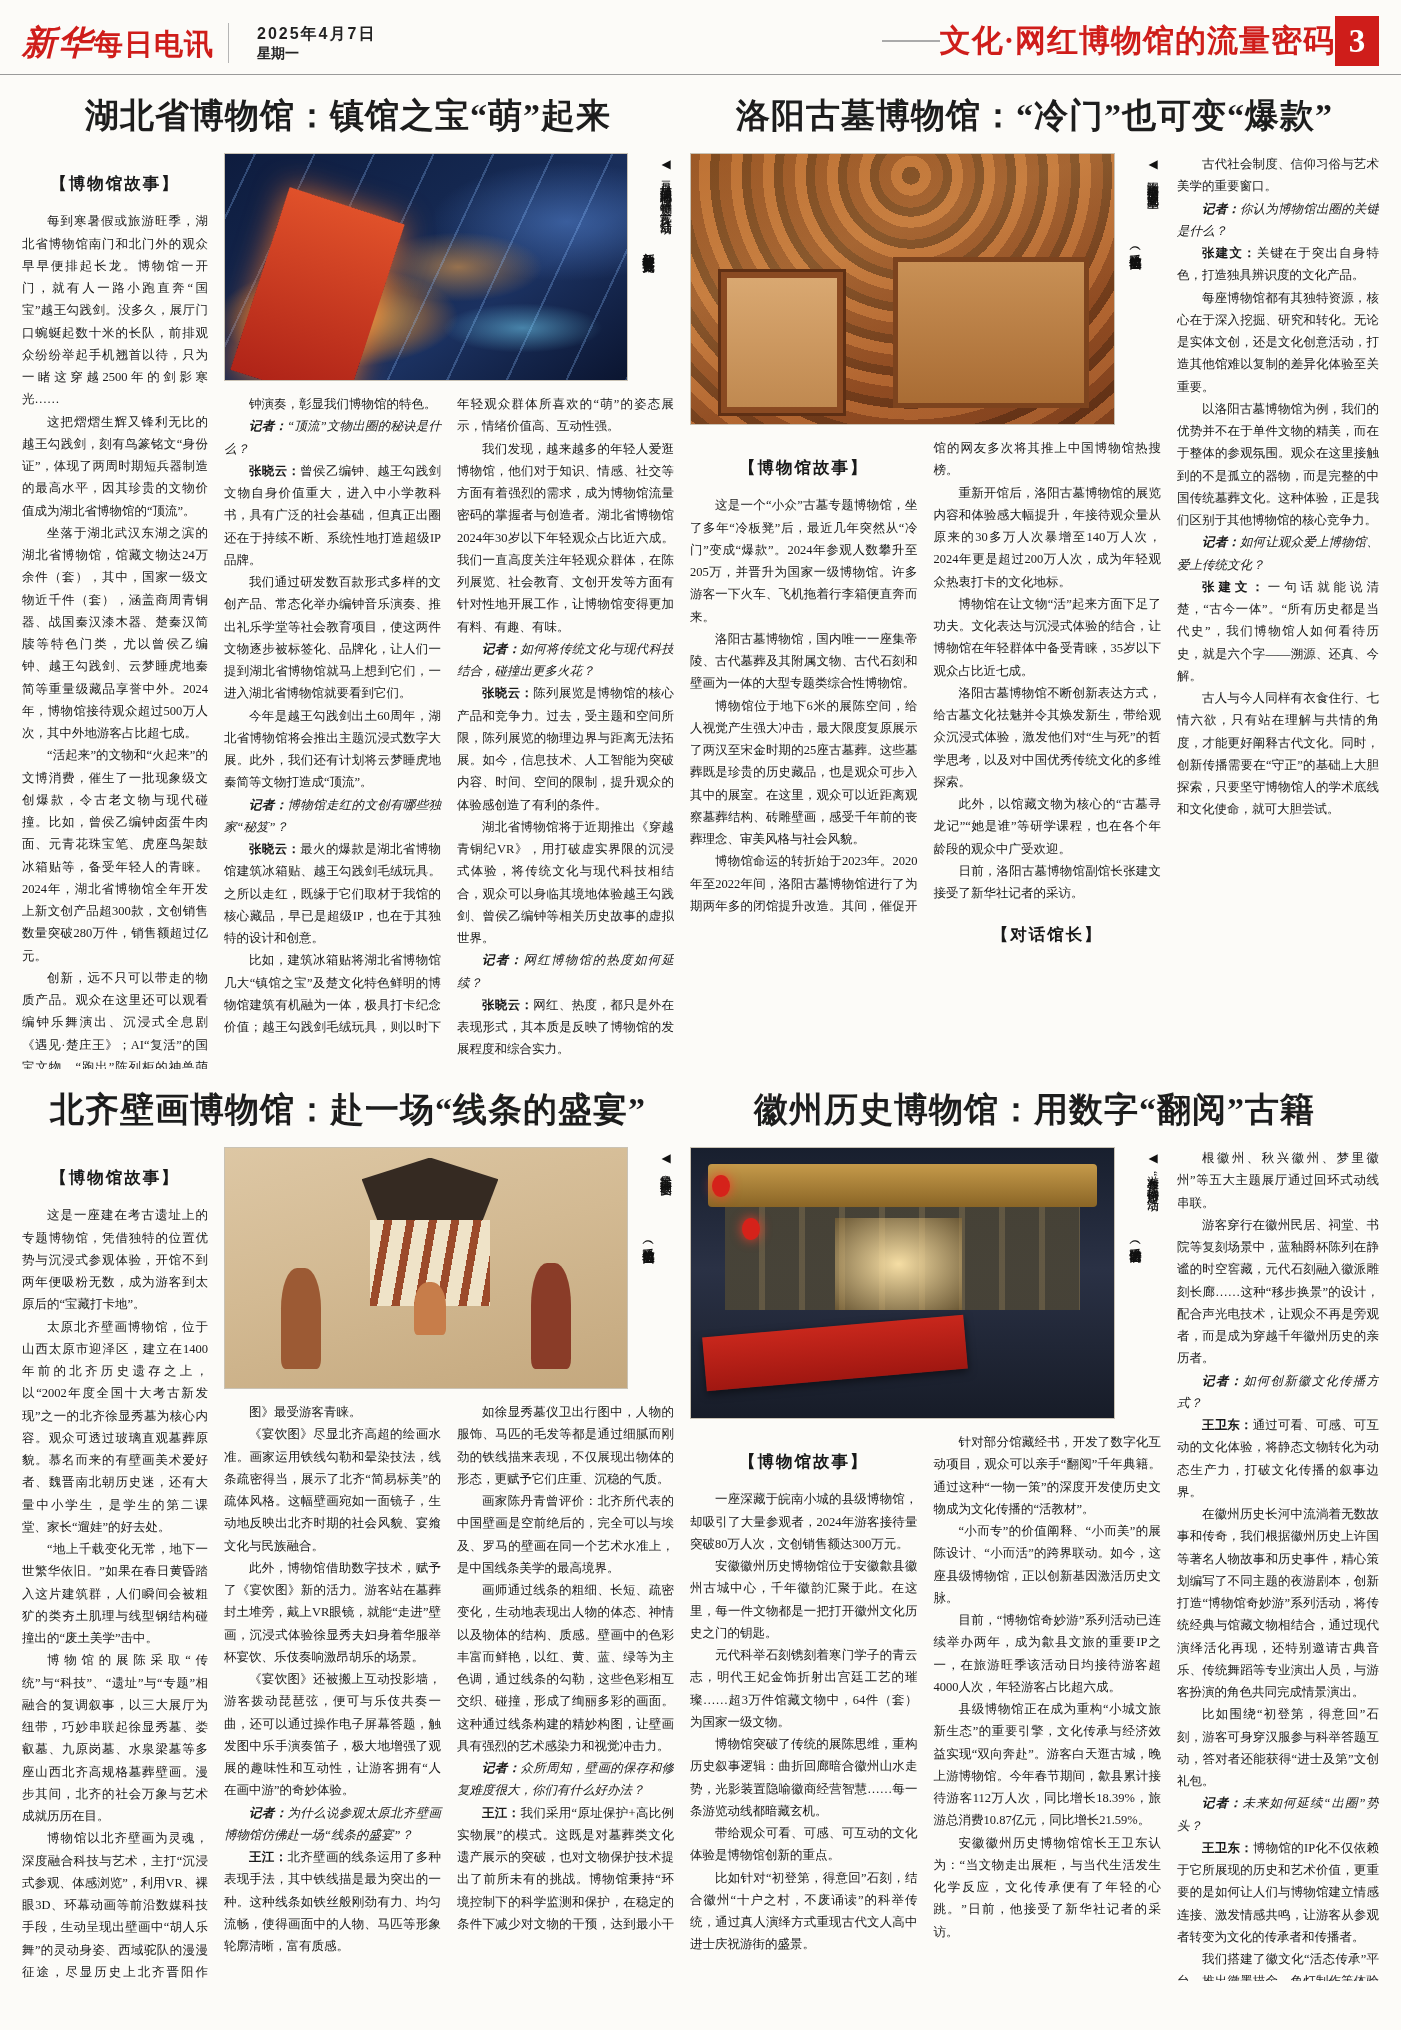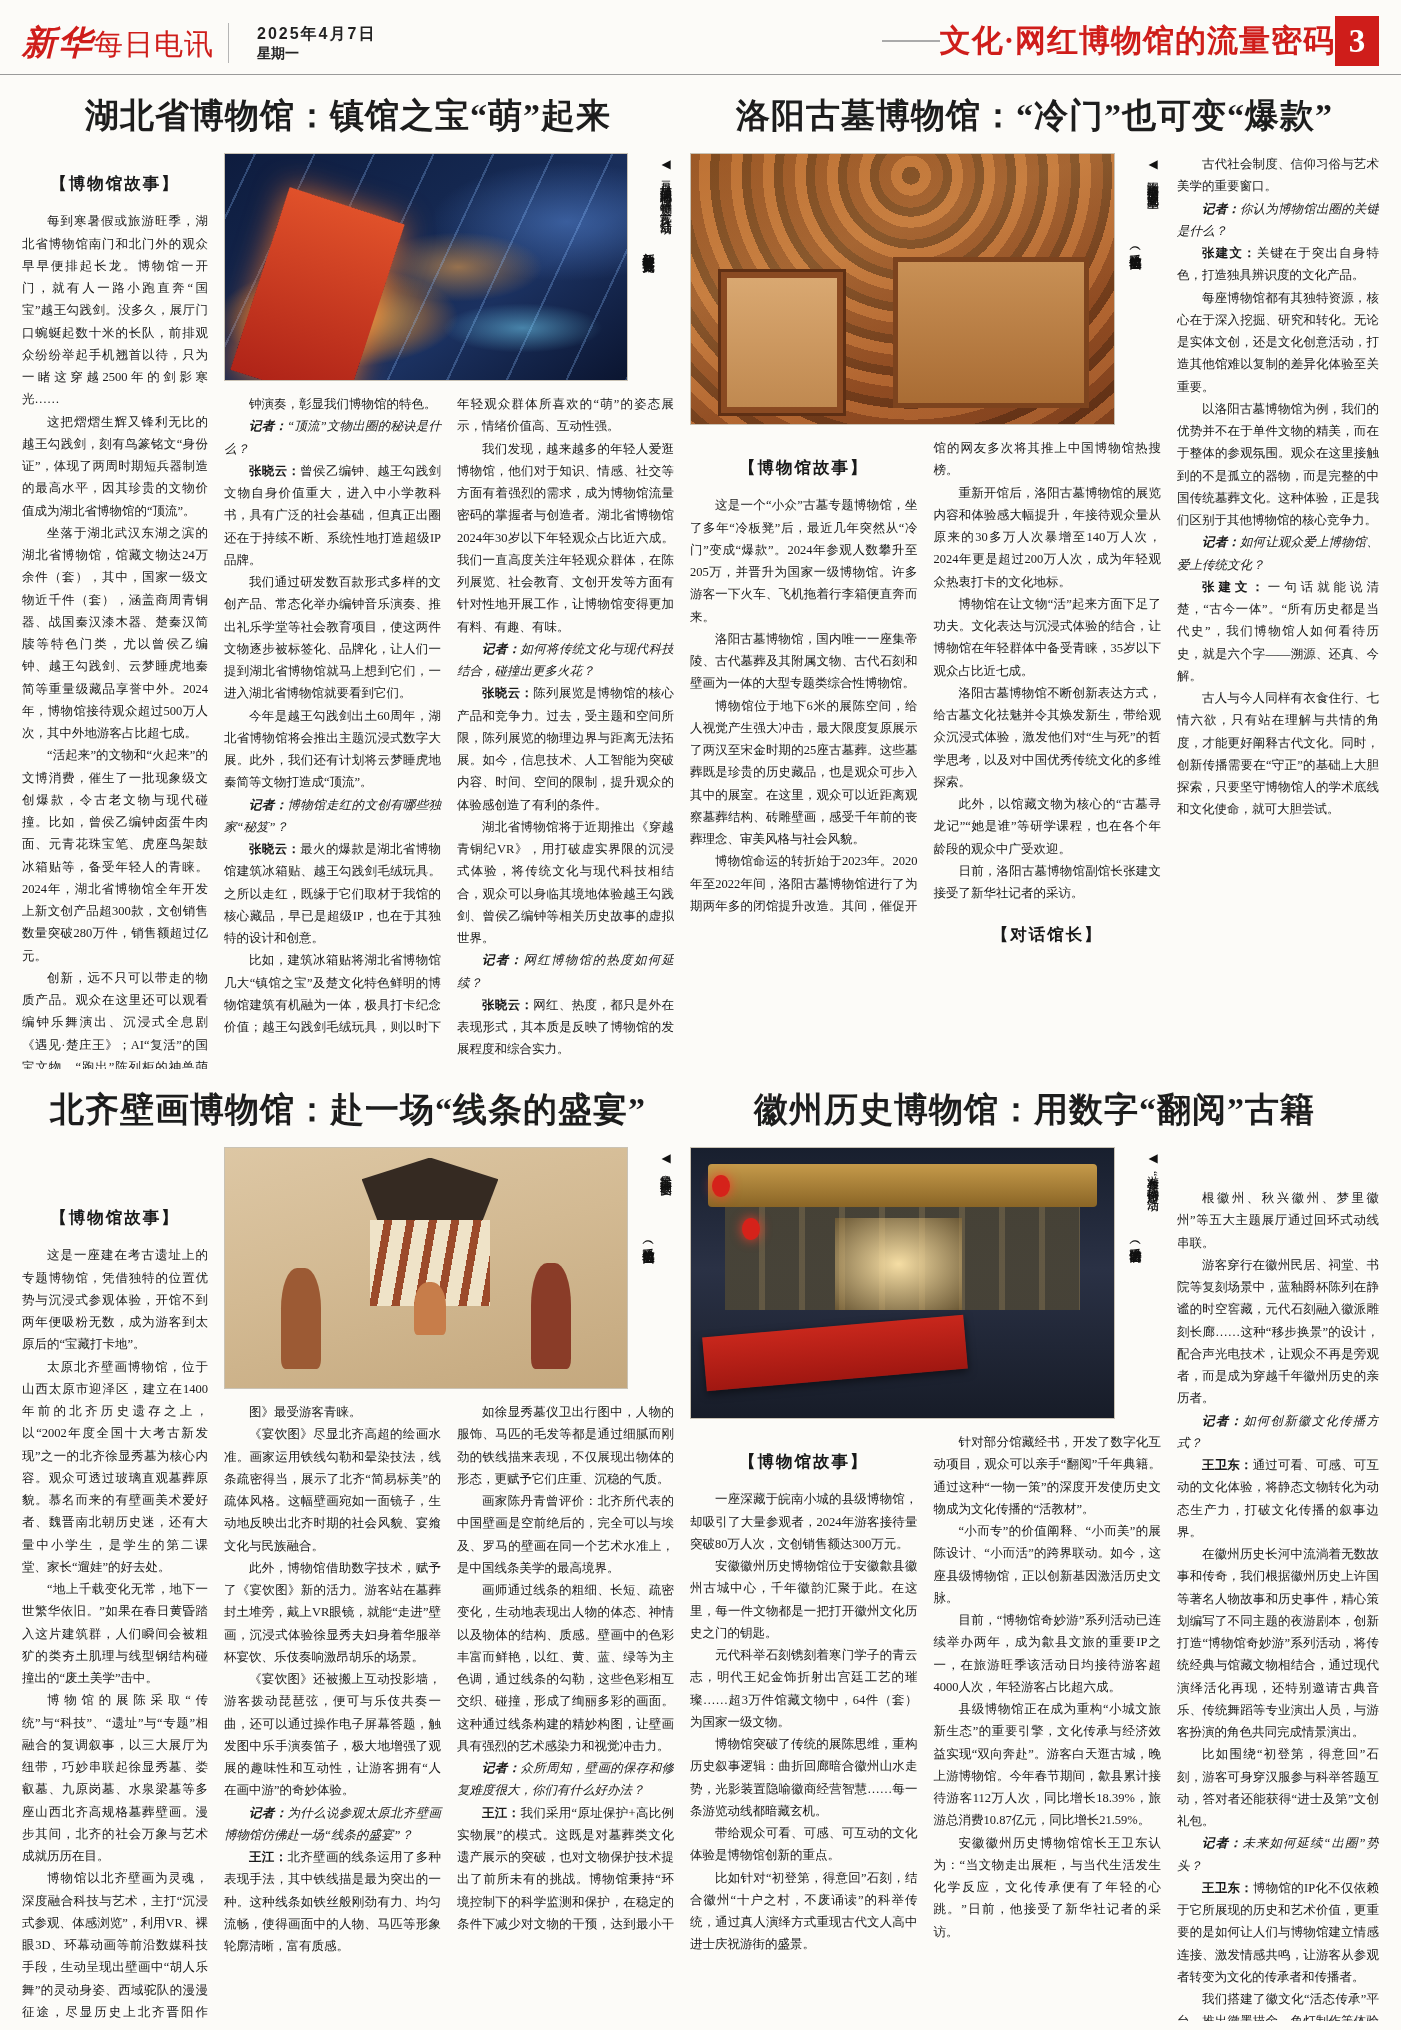--- a/index.html
+++ b/index.html
@@ -4,21 +4,21 @@
 <style>
   html,body{margin:0;padding:0;}
   body{width:1401px;background:#f6f5f2;font-family:"Liberation Serif","DejaVu Serif",serif;color:#1b1b1b;}
   .page{position:relative;width:1401px;height:2030px;background:#fcfbf8;overflow:hidden;}
 
   
   .header{display:flex;align-items:flex-end;justify-content:space-between;padding:10px 22px 8px 22px;height:56px;border-bottom:1px solid #9a9a9a;}
   .mast{display:flex;align-items:center;gap:14px;}
   .logo{color:#cf1d1a;white-space:nowrap;}
   .logo .script{font-style:italic;font-weight:900;font-size:34px;letter-spacing:2px;}
-  .logo .rest{font-weight:400;font-size:29px;letter-spacing:1px;}
+  .logo .rest{font-weight:700;font-size:29px;letter-spacing:1px;}
   .date-sep{width:1px;height:40px;background:#b5b5b5;}
   .dateblock{font-family:"Liberation Sans",sans-serif;color:#222;line-height:1.35;margin-left:14px;}
   .dateblock .d1{font-size:16px;font-weight:bold;letter-spacing:2px;}
   .dateblock .d2{font-size:14px;font-weight:bold;}
   .section-wrap{display:flex;align-items:center;}
   .section-line{width:58px;height:2px;background:#aaa;}
   .section-title{color:#cf1d1a;font-weight:900;font-size:31px;letter-spacing:1px;white-space:nowrap;}
   .page-badge{width:44px;height:50px;background:#cf1d1a;color:#fff;font-weight:900;font-size:33px;display:flex;align-items:center;justify-content:center;font-family:"Liberation Serif",serif;}
 
   
@@ -43,21 +43,21 @@
   .para.t-q{font-style:italic;}
   .para.t-q .spk{font-style:italic;}
   .para .spk{font-weight:900;}
 
   
   .r1 .col1,.r1 .col3{height:916px;}
   .r1 .aL .photo-row{height:228px;}
   .r1 .aL .flow{height:674px;}
   .r1 .aR .photo-row{height:272px;}
   .r1 .aR .flow{height:630px;}
-  .r2 .col1,.r2 .col3{height:834px;margin-top:40px;}
+  .r2 .col1,.r2 .col3{height:834px;}
   .r2 .aL .photo-row{height:242px;}
   .r2 .aL .flow{height:578px;}
   .r2 .aR .photo-row{height:272px;}
   .r2 .aR .flow{height:548px;}
 
   
   .ph-festival{background:
     radial-gradient(ellipse 40% 30% at 28% 72%,rgba(255,190,80,.95),rgba(255,150,40,.35) 55%,transparent 75%),
     radial-gradient(ellipse 30% 22% at 58% 50%,rgba(255,170,70,.55),transparent 70%),
     radial-gradient(ellipse 45% 35% at 85% 30%,rgba(90,140,220,.5),transparent 75%),

